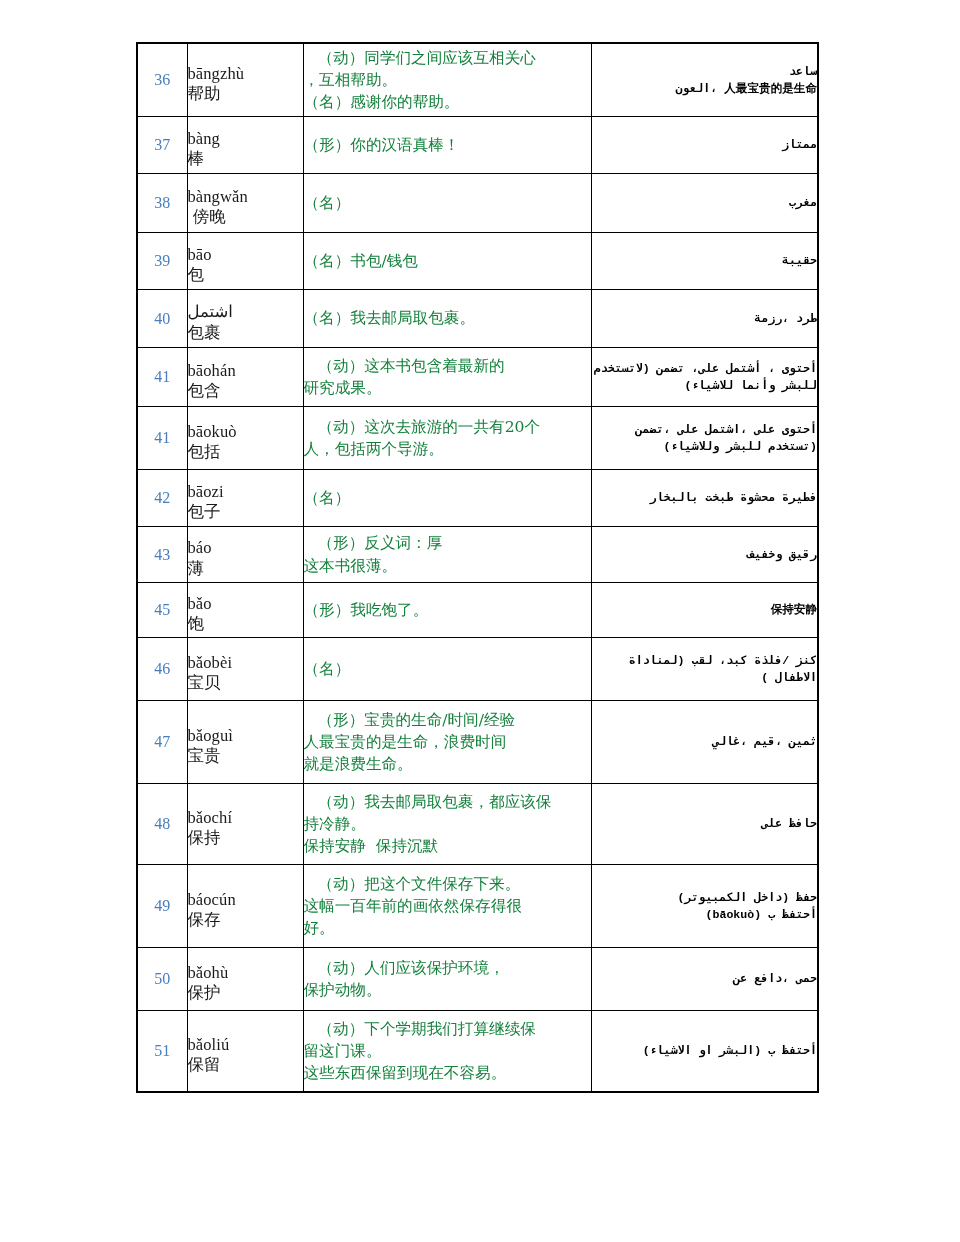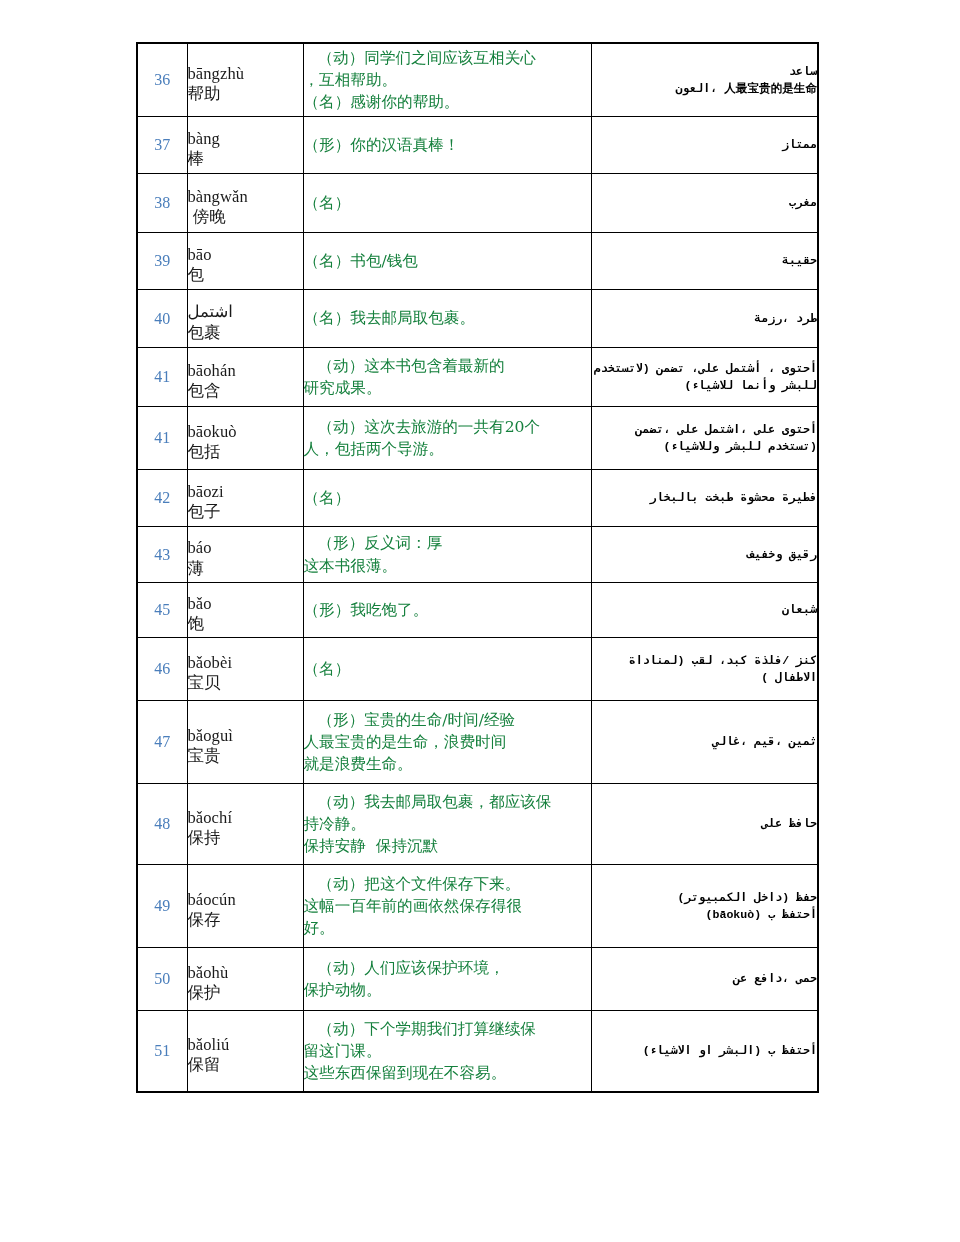--- a/index.html
+++ b/index.html
@@ -262,21 +262,21 @@
         <tr class="r9">
           <td class="num">45</td>
           <td class="word">
             <span class="py">bǎo</span>
             <span class="hz">饱</span>
           </td>
           <td class="ex">
             <span class="ln">（形）我吃饱了。</span>
           </td>
           <td class="ar">
-            <span class="ln">شبعان</span>
+            <span class="ln">保持安静</span>
           </td>
         </tr>
         <tr class="r10">
           <td class="num">46</td>
           <td class="word">
             <span class="py">bǎobèi</span>
             <span class="hz">宝贝</span>
           </td>
           <td class="ex">
             <span class="ln">（名）</span>

